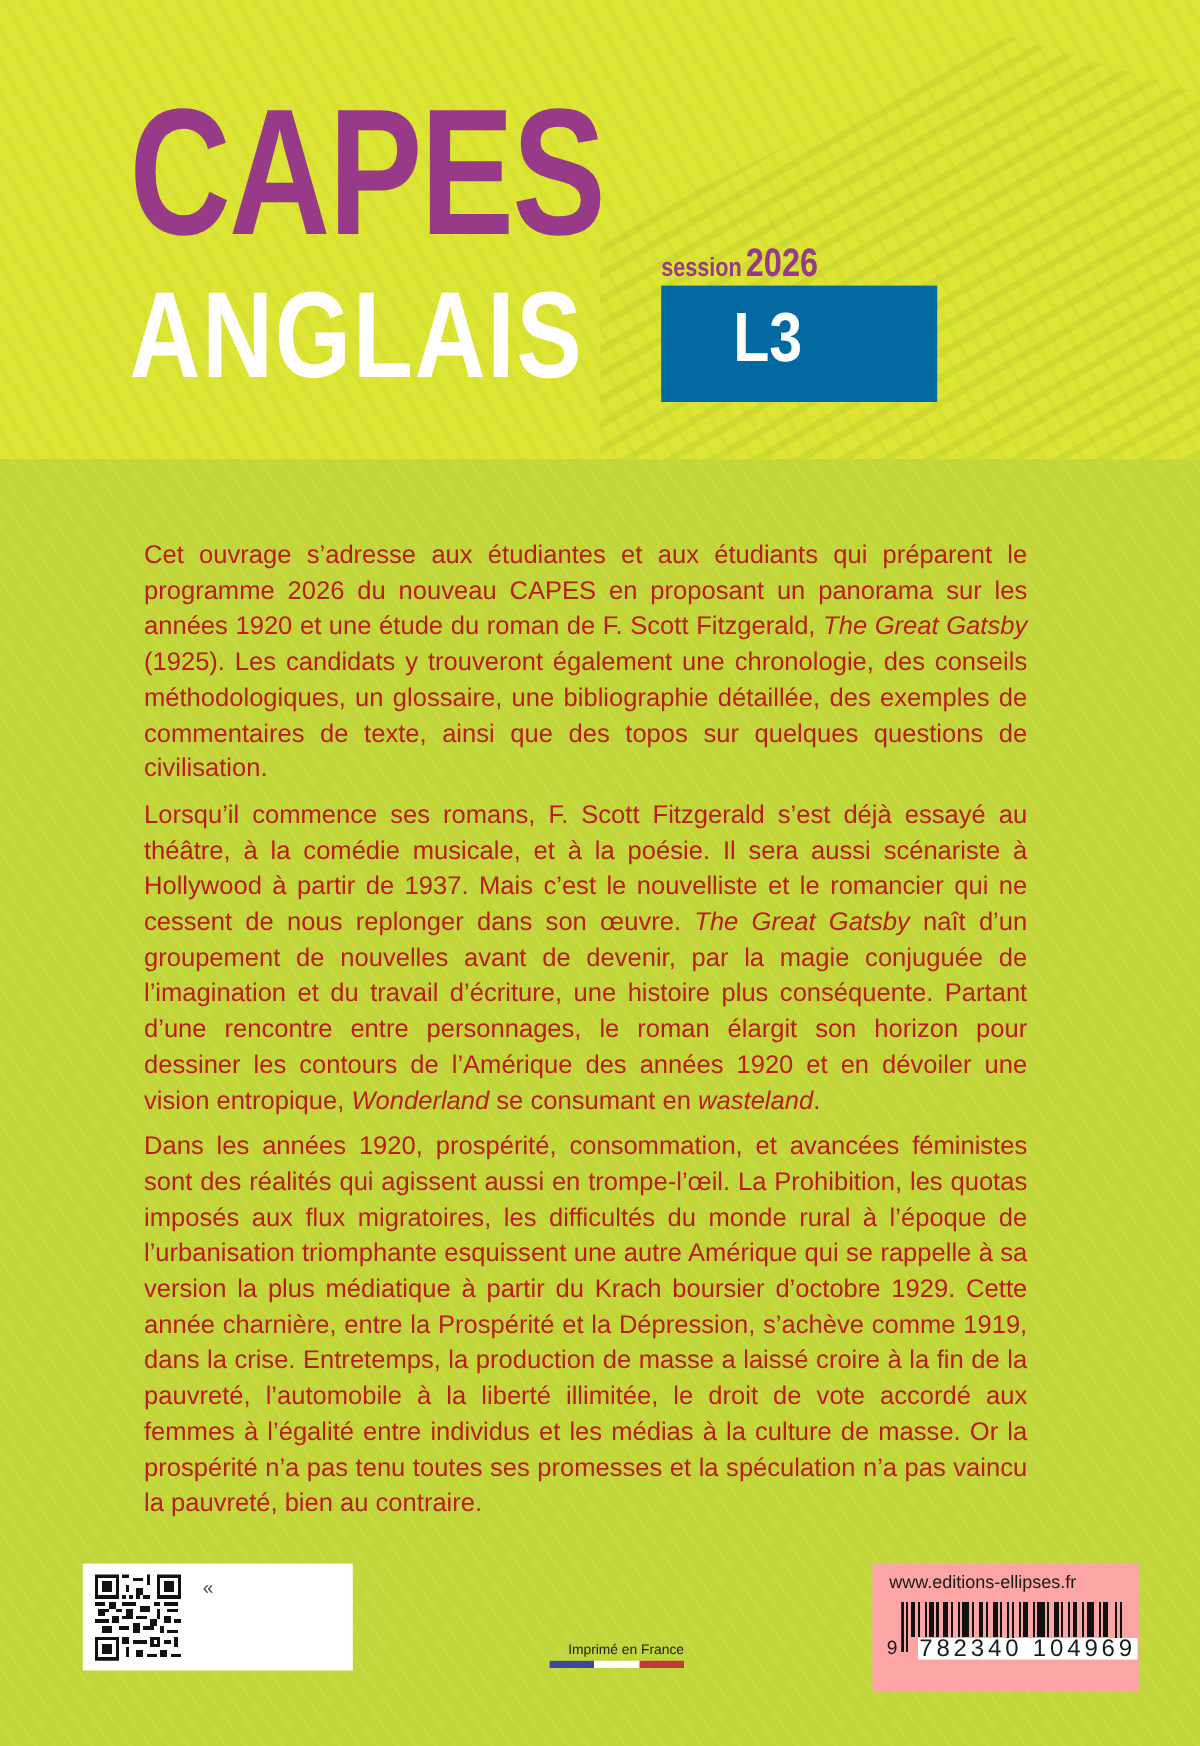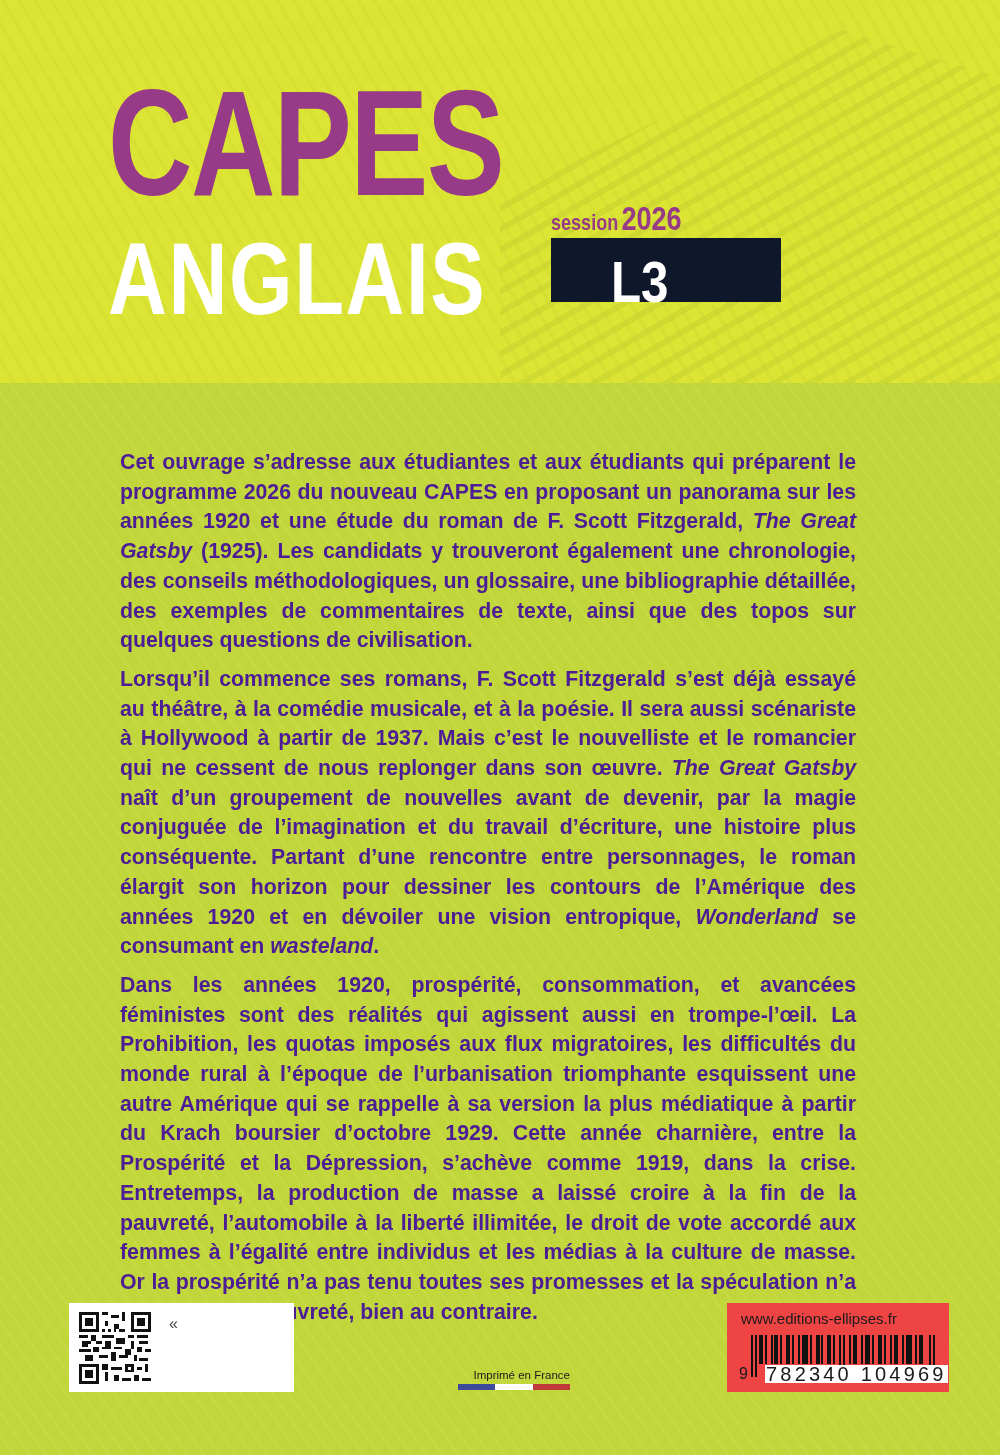--- a/index.html
+++ b/index.html
@@ -41,33 +41,32 @@
   }
   .session {
     position: absolute; left: 551px; top: 200px;
     color: #973a88; font-weight: 700;
     transform: scaleX(0.82); transform-origin: left top;
     white-space: nowrap;
   }
   .session .word { font-size: 22px; }
   .session .year { font-size: 33px; margin-left: 4px; }
   .level-box {
-    position: absolute; left: 551px; top: 238px; width: 230px; height: 64px;
-    background: #0f172a;
+    position: absolute; left: 551px; top: 238px; width: 230px; height: 97px;
+    background: #0369a1;
   }
   .level-box span {
     position: absolute; left: 60px; top: 14px;
     color: #ffffff; font-weight: 700; font-size: 58px; line-height: 60px;
     transform: scaleX(0.85); transform-origin: left top;
   }
   .body-text {
     position: absolute; left: 120px; top: 448px; width: 736px;
-    color: #4c1d95; font-size: 21.3px; line-height: 29.7px;
+    color: #b91c1c; font-size: 21.3px; line-height: 29.7px;
     text-align: justify;
-    font-weight: bold;
   }
   .body-text p { margin-bottom: 9px; }
   .body-text em { font-style: italic; }
   .qr-card {
     position: absolute; left: 69px; top: 1303px; width: 225px; height: 89px;
     background: #ffffff;
   }
   .qr {
     position: absolute; left: 10px; top: 9px; width: 72px; height: 72px;
     background: #fff;
@@ -82,22 +81,22 @@
   }
   .printed {
     position: absolute; left: 458px; top: 1369px; width: 112px;
   }
   .printed .label {
     font-size: 11.5px; color: #1a1a1a; text-align: right; white-space: nowrap;
   }
   .printed .flag { display: flex; height: 6px; margin-top: 3px; }
   .printed .flag div { flex: 1; }
   .barcode-card {
-    position: absolute; left: 727px; top: 1303px; width: 222px; height: 89px;
-    background: #ef4444;
+    position: absolute; left: 727px; top: 1303px; width: 222px; height: 107px;
+    background: #fca5a5;
   }
   .barcode-card .url {
     position: absolute; left: 14px; top: 7px; font-size: 15px; color: #1a1a1a; white-space: nowrap;
   }
   .barcode-card .bars {
     position: absolute; left: 24px; top: 32px; width: 186px; height: 42px;
   }
   .barcode-card .bars svg { width: 186px; height: 42px; display: block; }
   .barcode-card .isbn-first {
     position: absolute; left: 12px; top: 62px; font-size: 16px; color: #1a1a1a;

